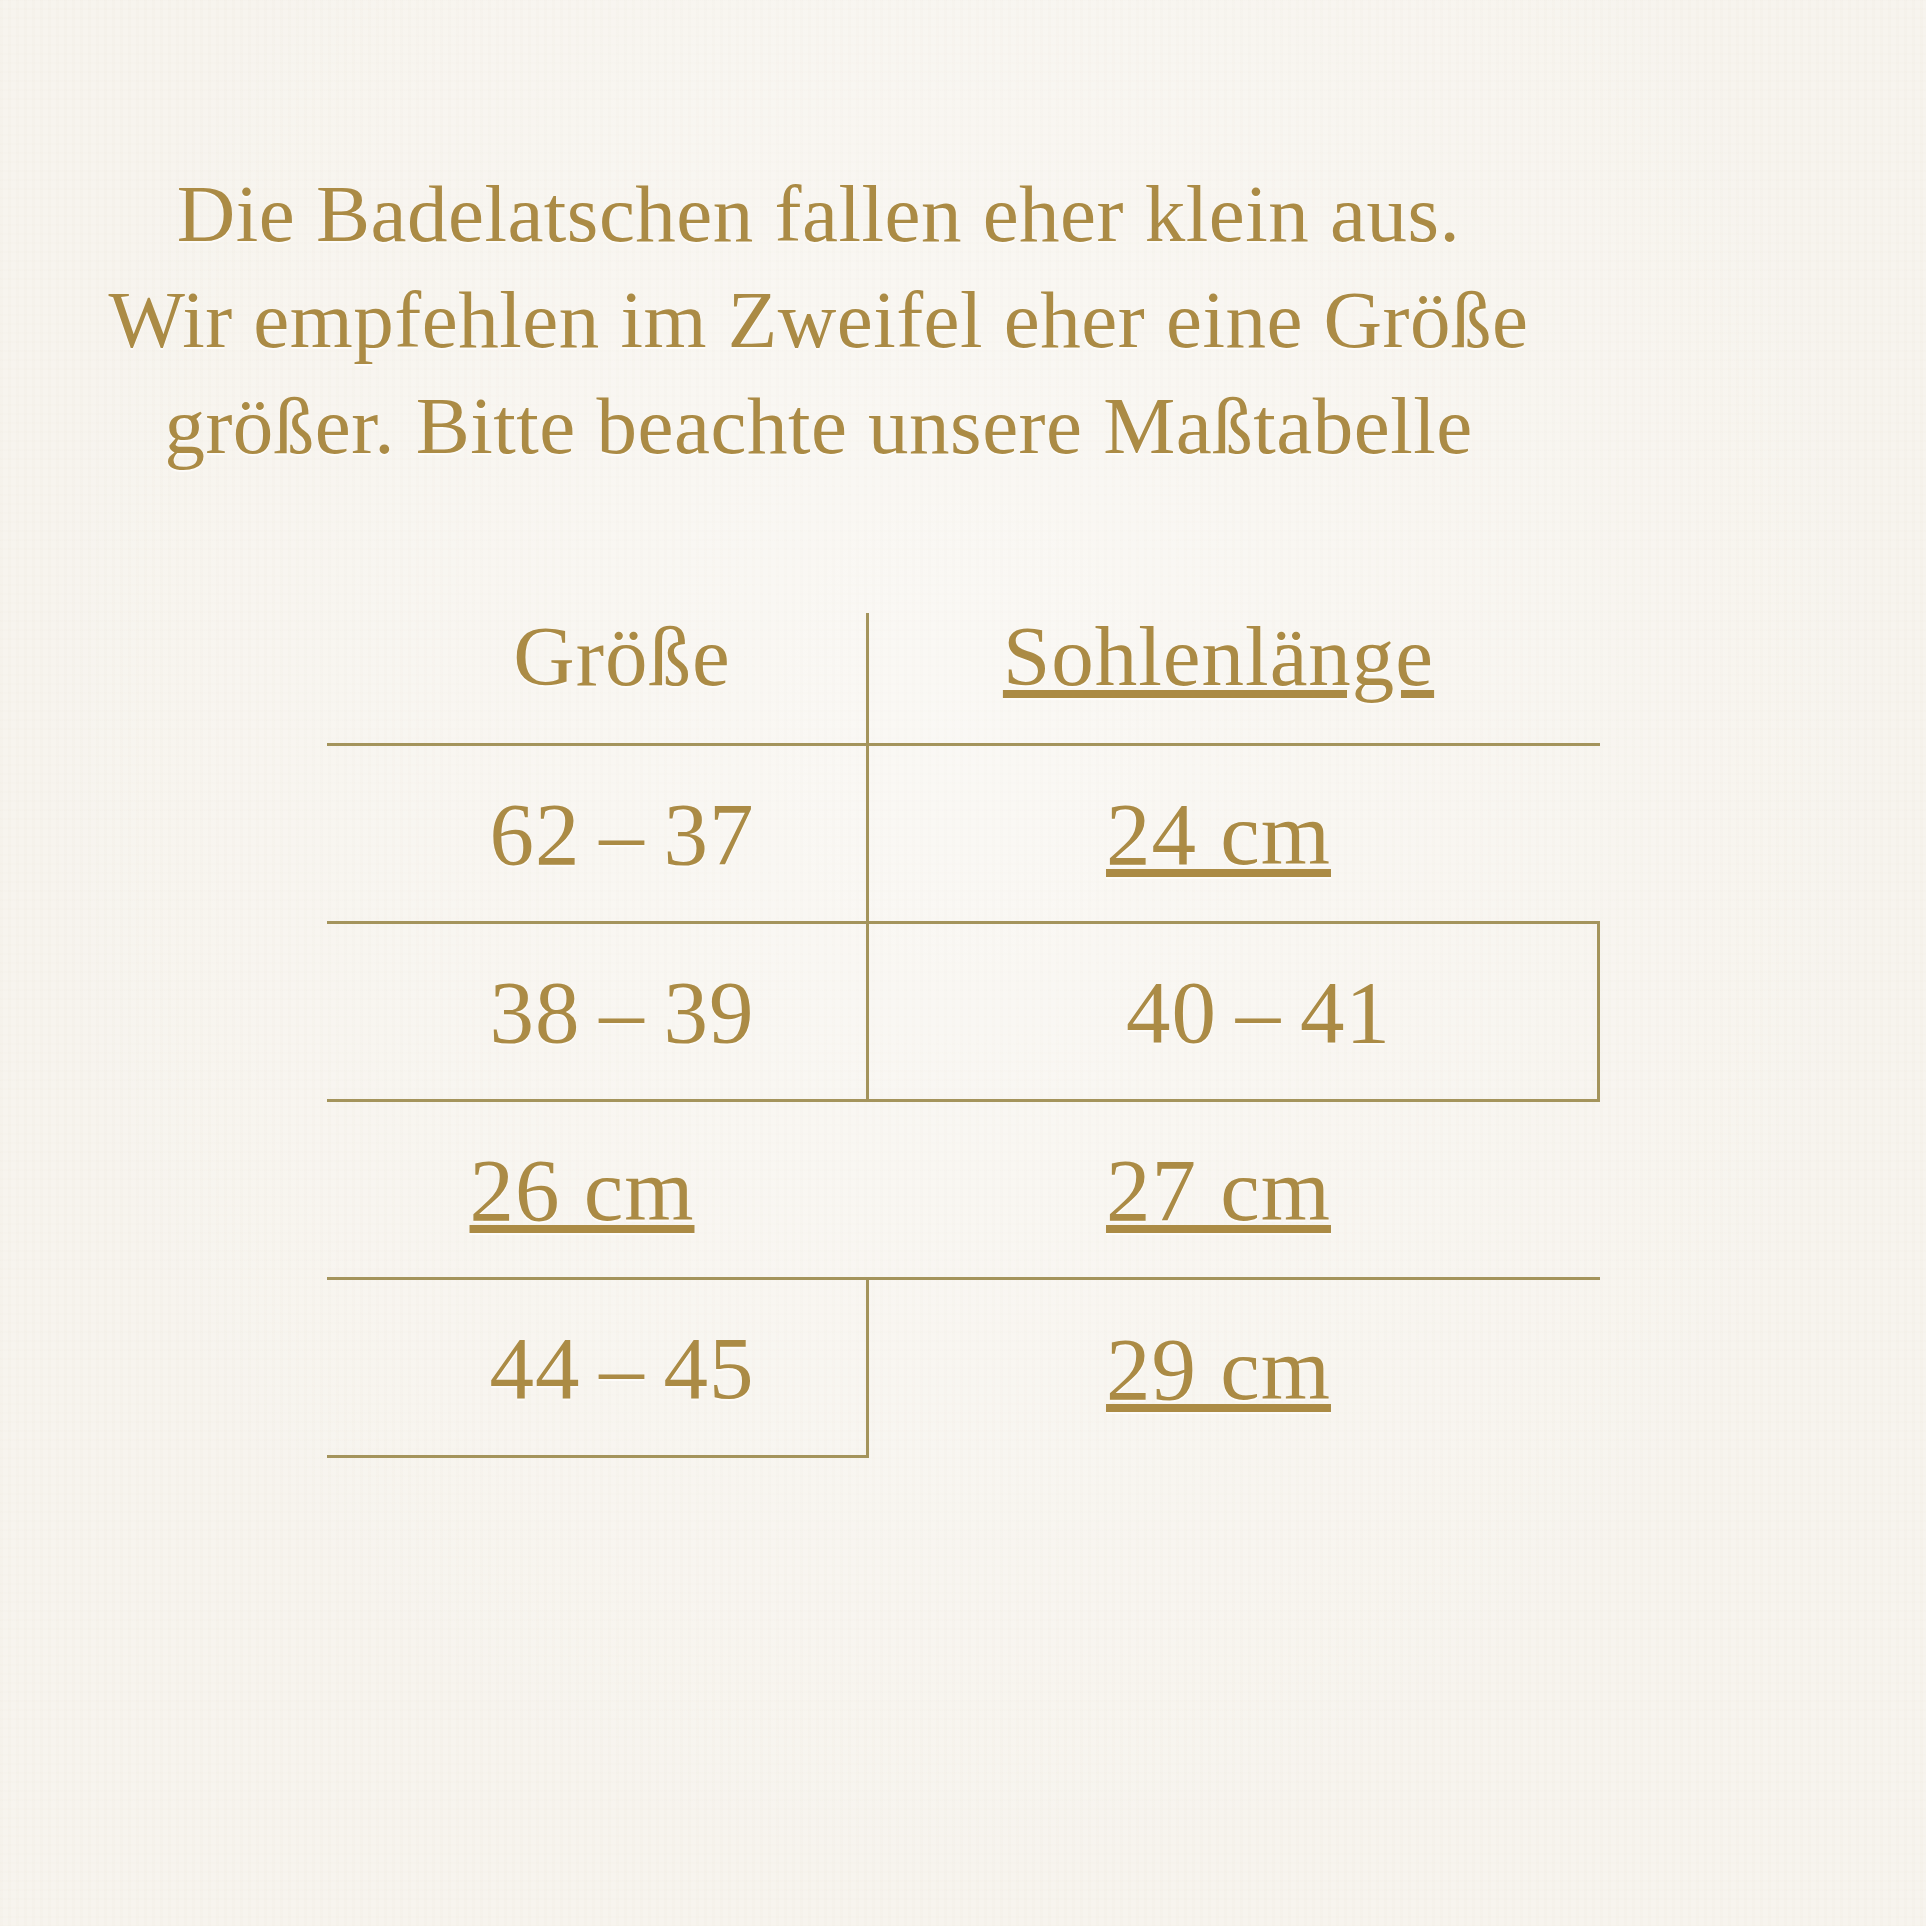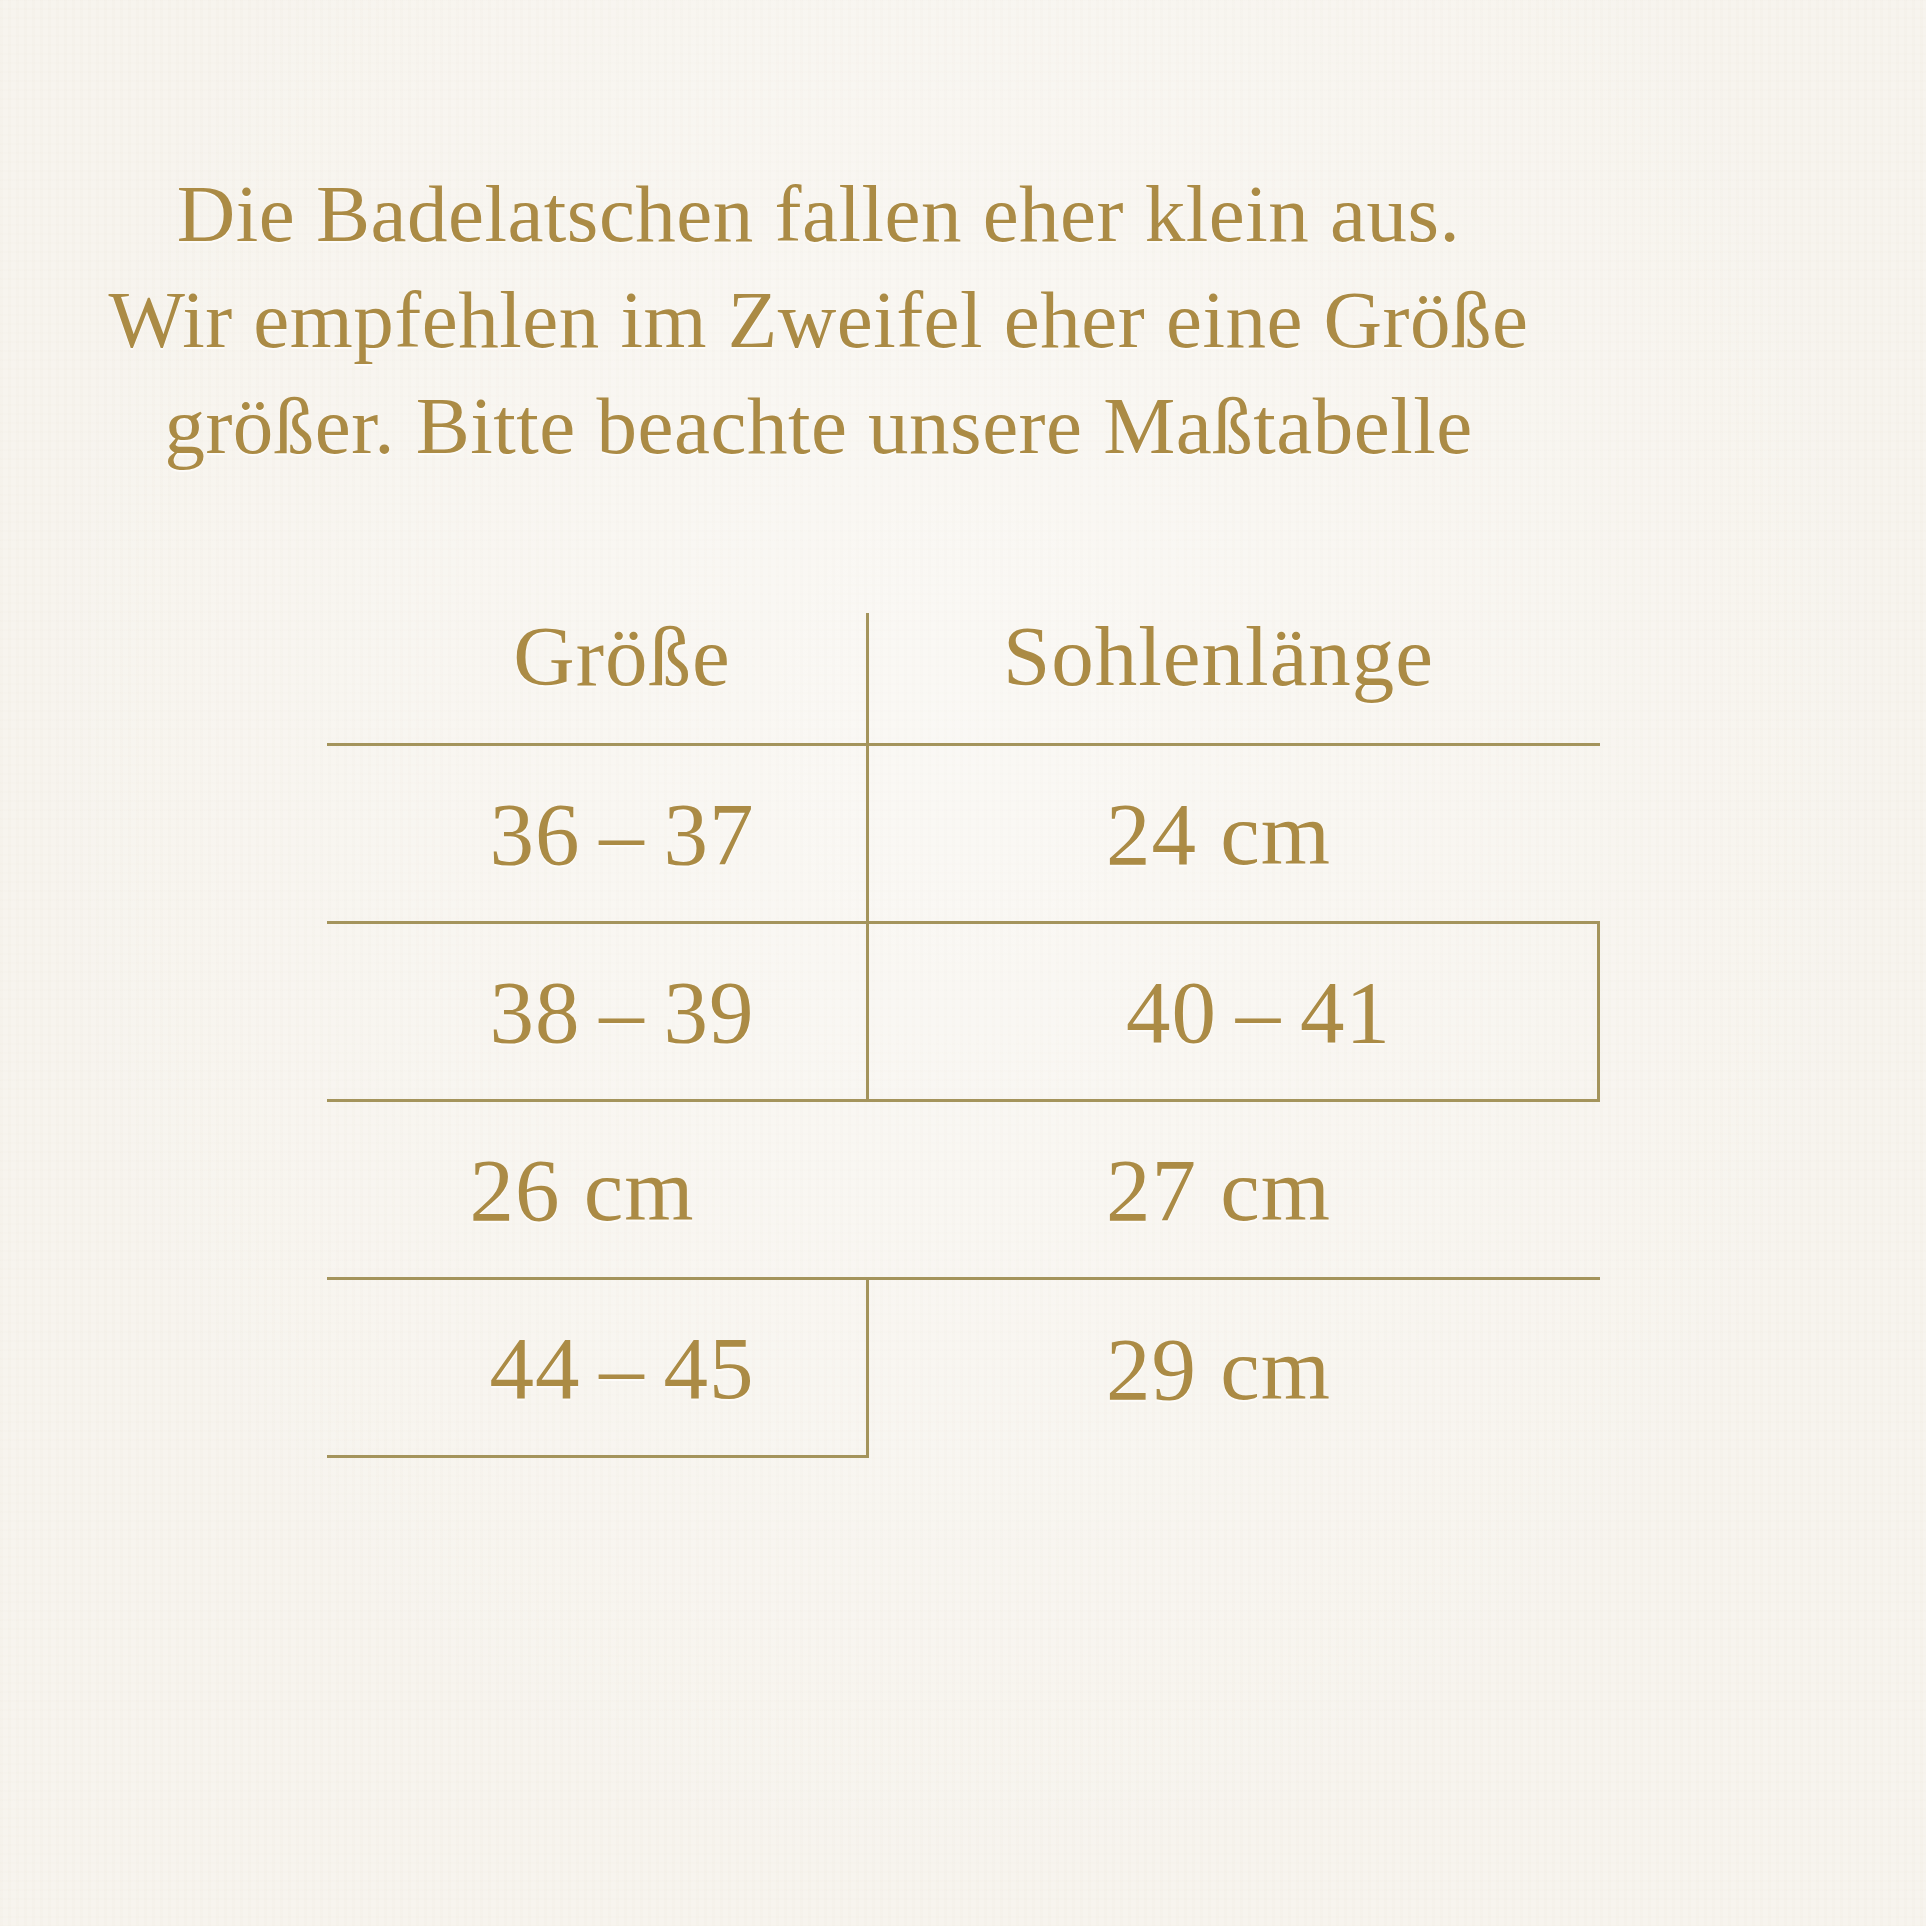--- a/index.html
+++ b/index.html
@@ -55,20 +55,21 @@
     font-size:89px;
     letter-spacing:1px;
     white-space:nowrap;
   }
   .cell.col-left{
     border-right:3px solid var(--line);
     padding-left:51px;
   }
   .cell.col-right{
     padding-right:32px;
+    text-decoration:underline;
   }
   .cell.hr{
     border-bottom:3px solid var(--line);
   }
   .cell.header{
     font-size:85px;
     padding-bottom:44px; 
   }
 </style>
 </head>
@@ -78,21 +79,21 @@
   <div class="note-line">Die Badelatschen fallen eher klein aus.</div>
   <div class="note-line">Wir empfehlen im Zweifel eher eine Größe</div>
   <div class="note-line">größer. Bitte beachte unsere Maßtabelle</div>
 </div>
 
 <div class="size-table">
 
   <div class="cell col-left header hr gold">Größe</div>
   <div class="cell col-right header hr gold">Sohlenlänge</div>
 
-  <div class="cell col-left hr gold">36 – 37</div>
+  <div class="cell col-left hr gold">62 – 37</div>
   <div class="cell col-right hr gold">24 cm</div>
 
   <div class="cell col-left hr gold">38 – 39</div>
 
   <div class="cell col-left hr gold">40 – 41</div>
   <div class="cell col-right hr gold">26 cm</div>
 
   <div class="cell col-right hr gold">27 cm</div>
 
   <div class="cell col-left hr gold">44 – 45</div>

